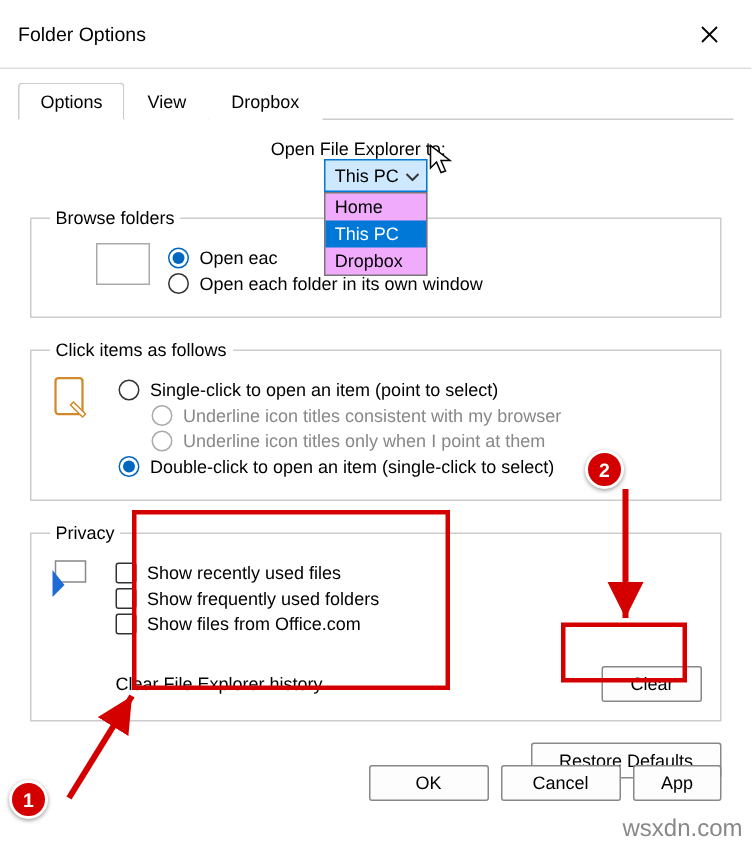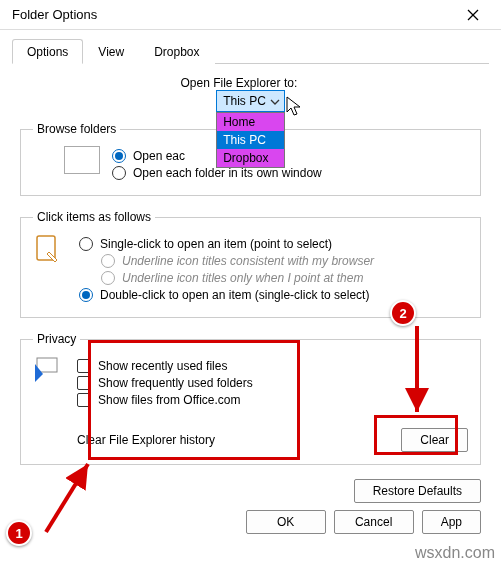--- a/index.html
+++ b/index.html
@@ -11,21 +11,21 @@
     color: #000;
     width: 501px;
     height: 566px;
     position: relative;
     overflow: hidden;
   }
   .titlebar {
     display: flex;
     align-items: center;
     justify-content: space-between;
-    height: 30px;
+    height: 46px;
     padding: 0 8px 0 12px;
     border-bottom: 1px solid #ddd;
   }
   .titlebar .title { font-size: 13px; }
   .titlebar .close {
     width: 40px;
     height: 28px;
     display: flex;
     align-items: center;
     justify-content: center;
@@ -78,21 +78,21 @@
     position: absolute;
     right: 4px;
     top: 50%;
     transform: translateY(-50%);
   }
   .dropdown {
     position: absolute;
     left: 0; right: 0;
     top: 22px;
     border: 1px solid #767676;
-    background: #d946ef;
+    background: #f0abfc;
     z-index: 10;
   }
   .dropdown .opt {
     padding: 2px 6px;
     cursor: pointer;
   }
   .dropdown .opt.selected {
     background: #0078d7;
     color: #fff;
   }
@@ -133,21 +133,21 @@
   }
   .radio.checked .dot {
     border-color: #0067c0;
   }
   .radio.checked .dot::after {
     content: "";
     width: 8px; height: 8px;
     background: #0067c0;
     border-radius: 50%;
   }
-  .radio.disabled { color: #888; cursor: default; font-style: italic; }
+  .radio.disabled { color: #888; cursor: default; }
   .radio.disabled .dot { border-color: #aaa; }
   .check .box {
     width: 14px; height: 14px;
     border: 1.5px solid #333;
     border-radius: 2px;
   }
   .sub { margin-left: 22px; }
   .folder-icon {
     width: 36px; height: 28px;
     border: 1px solid #aaa;

